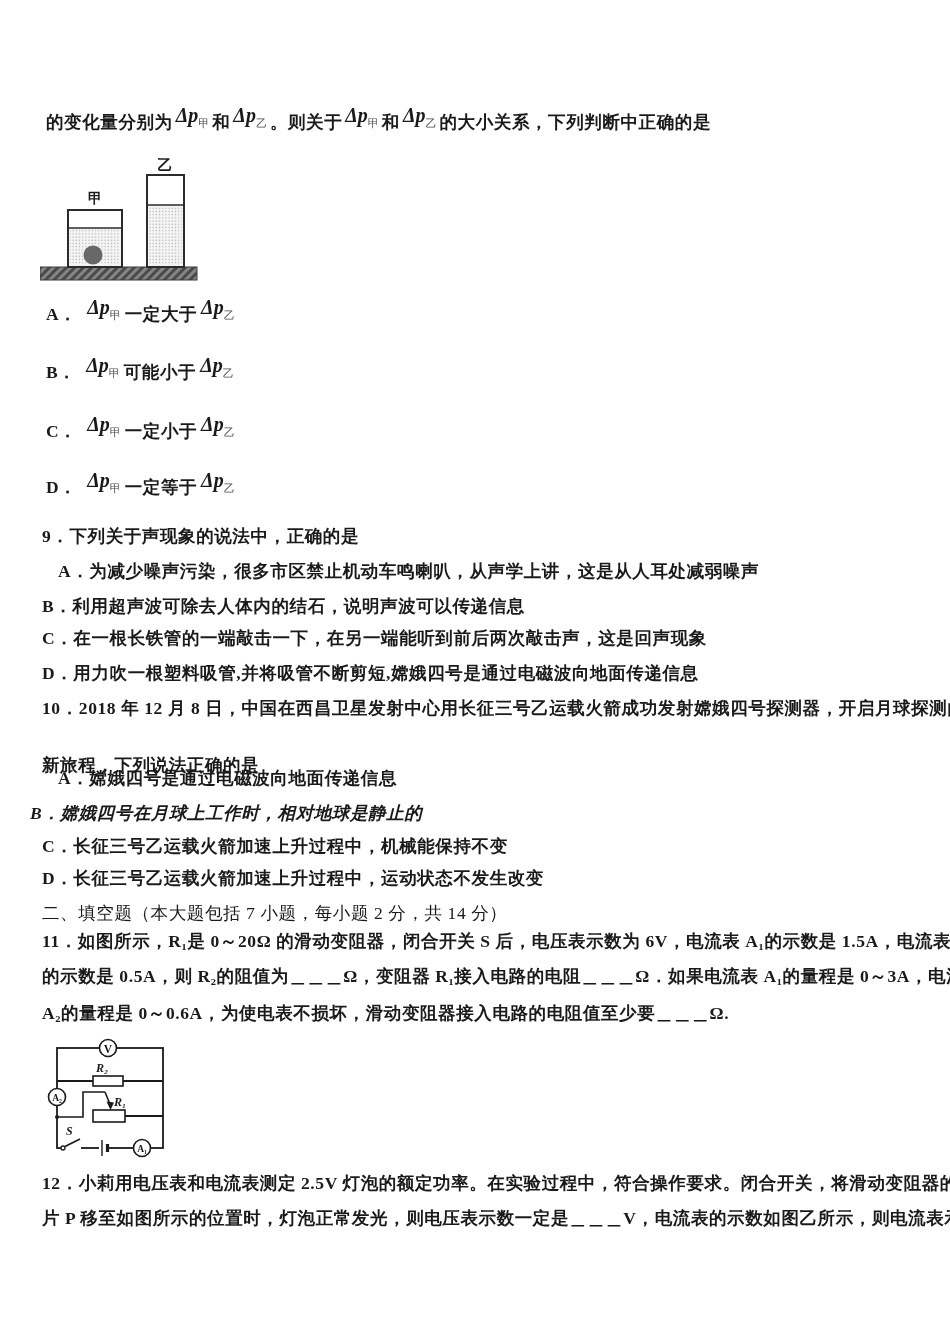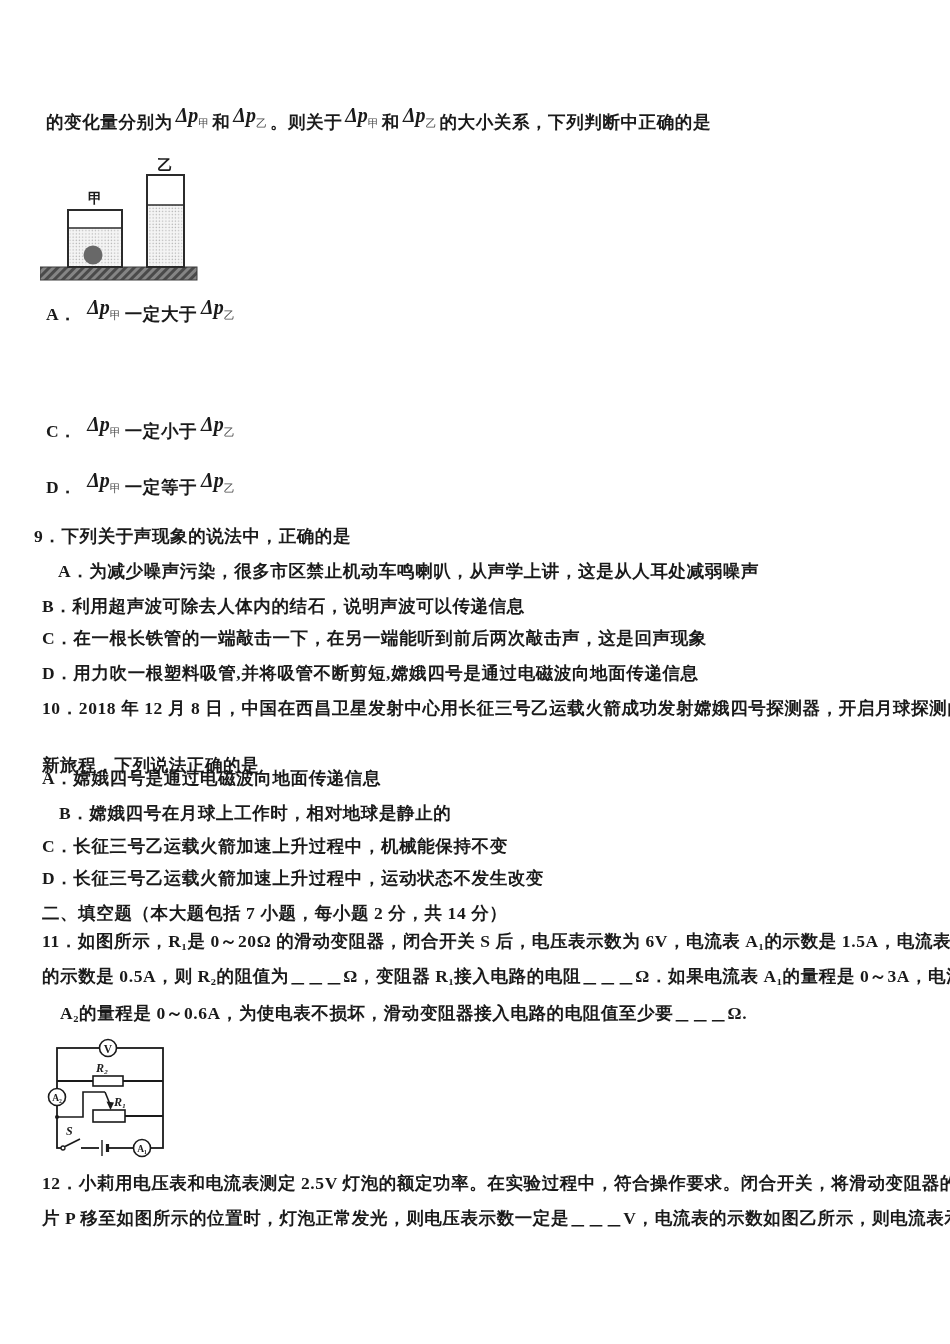--- a/index.html
+++ b/index.html
@@ -75,45 +75,48 @@
         <rect x="108.5" y="49" width="34" height="60.5" fill="url(#dots)"></rect>
         <line x1="107" y1="49" x2="144" y2="49" stroke="#2b2b2b" stroke-width="1.6"></line>
       </g>
       <text x="125" y="14" font-size="15" font-weight="bold" text-anchor="middle" fill="#1a1a1a">乙</text>
     </svg>
   </div>
 
   <div class="line" style="top:300px; left:46px;">
     <span class="optletter">A．</span><span class="dp"><span class="dpsym">Δp</span><sub>甲</sub></span><span class="optmid">一定大于</span><span class="dp"><span class="dpsym">Δp</span><sub>乙</sub></span>
   </div>
+  <div class="line" style="top:358px; left:46px;">
+    <span class="optletter">B．</span><span class="dp"><span class="dpsym">Δp</span><sub>甲</sub></span><span class="optmid">可能小于</span><span class="dp"><span class="dpsym">Δp</span><sub>乙</sub></span>
+  </div>
   <div class="line" style="top:417px; left:46px;">
     <span class="optletter">C．</span><span class="dp"><span class="dpsym">Δp</span><sub>甲</sub></span><span class="optmid">一定小于</span><span class="dp"><span class="dpsym">Δp</span><sub>乙</sub></span>
   </div>
   <div class="line" style="top:473px; left:46px;">
     <span class="optletter">D．</span><span class="dp"><span class="dpsym">Δp</span><sub>甲</sub></span><span class="optmid">一定等于</span><span class="dp"><span class="dpsym">Δp</span><sub>乙</sub></span>
   </div>
 
-  <div class="line" style="top:523px; left:34px;">9．下列关于声现象的说法中，正确的是</div>
+  <div class="line" style="top:523px; left:42px;">9．下列关于声现象的说法中，正确的是</div>
   <div class="line" style="top:558px; left:58px;">A．为减少噪声污染，很多市区禁止机动车鸣喇叭，从声学上讲，这是从人耳处减弱噪声</div>
   <div class="line" style="top:593px; left:42px;">B．利用超声波可除去人体内的结石，说明声波可以传递信息</div>
   <div class="line" style="top:625px; left:42px;text-align:center;">C．在一根长铁管的一端敲击一下，在另一端能听到前后两次敲击声，这是回声现象</div>
   <div class="line" style="top:660px; left:42px;">D．用力吹一根塑料吸管,并将吸管不断剪短,嫦娥四号是通过电磁波向地面传递信息</div>
 
   <div class="line" style="top:695px; left:42px;">10．2018 年 12 月 8 日，中国在西昌卫星发射中心用长征三号乙运载火箭成功发射嫦娥四号探测器，开启月球探测的</div>
   <div class="line" style="top:752px; left:42px;">新旅程，下列说法正确的是</div>
-  <div class="line" style="top:765px; left:42px;">A．嫦娥四号是通过电磁波向地面传递信息</div>
-  <div class="line" style="top:800px; left:59px;">B．嫦娥四号在月球上工作时，相对地球是静止的</div>
+  <div class="line" style="top:765px; left:58px;">A．嫦娥四号是通过电磁波向地面传递信息</div>
+  <div class="line" style="top:800px; left:30px;font-style:italic;">B．嫦娥四号在月球上工作时，相对地球是静止的</div>
   <div class="line" style="top:833px; left:42px;">C．长征三号乙运载火箭加速上升过程中，机械能保持不变</div>
   <div class="line" style="top:865px; left:42px;">D．长征三号乙运载火箭加速上升过程中，运动状态不发生改变</div>
 
-  <div class="line" style="top:900px; left:42px; font-weight:700;text-align:center;">二、填空题（本大题包括 7 小题，每小题 2 分，共 14 分）</div>
+  <div class="line" style="top:900px; left:42px; font-weight:400;text-align:center;">二、填空题（本大题包括 7 小题，每小题 2 分，共 14 分）</div>
 
   <div class="line" style="top:928px; left:42px;">11．如图所示，R₁是 0～20Ω 的滑动变阻器，闭合开关 S 后，电压表示数为 6V，电流表 A₁的示数是 1.5A，电流表 A₂</div>
   <div class="line" style="top:963px; left:42px;">的示数是 0.5A，则 R₂的阻值为＿＿＿Ω，变阻器 R₁接入电路的电阻＿＿＿Ω．如果电流表 A₁的量程是 0～3A，电流表</div>
-  <div class="line" style="top:1000px; left:42px;margin-left:18px;">A₂的量程是 0～0.6A，为使电表不损坏，滑动变阻器接入电路的电阻值至少要＿＿＿Ω.</div>
+  <div class="line" style="top:1000px; left:42px;">A₂的量程是 0～0.6A，为使电表不损坏，滑动变阻器接入电路的电阻值至少要＿＿＿Ω.</div>
 
   <div class="fig" style="top:1036px; left:40px;">
     <svg width="135" height="122" viewBox="0 0 135 122">
 
       <rect x="17" y="12" width="106" height="100" fill="none" stroke="#1a1a1a" stroke-width="1.8"></rect>
 
       <line x1="17" y1="45" x2="123" y2="45" stroke="#1a1a1a" stroke-width="1.8"></line>
 
       <polyline points="17,81 43,81 43,56 65,56" fill="none" stroke="#1a1a1a" stroke-width="1.6"></polyline>
       <line x1="65" y1="56" x2="69.5" y2="67" stroke="#1a1a1a" stroke-width="1.6"></line>

